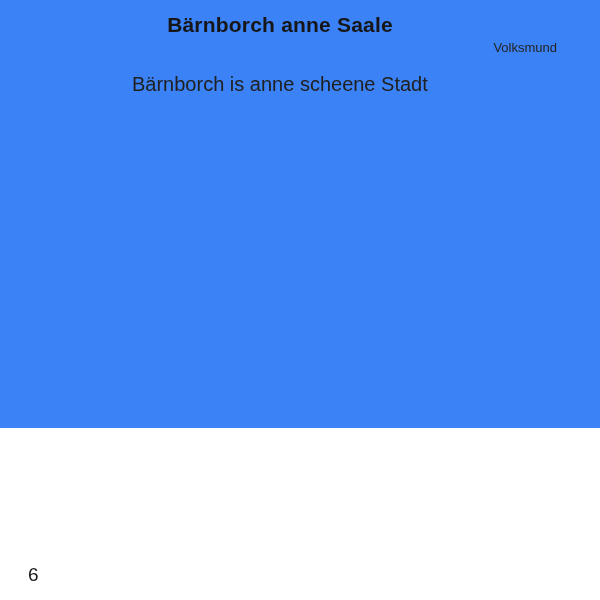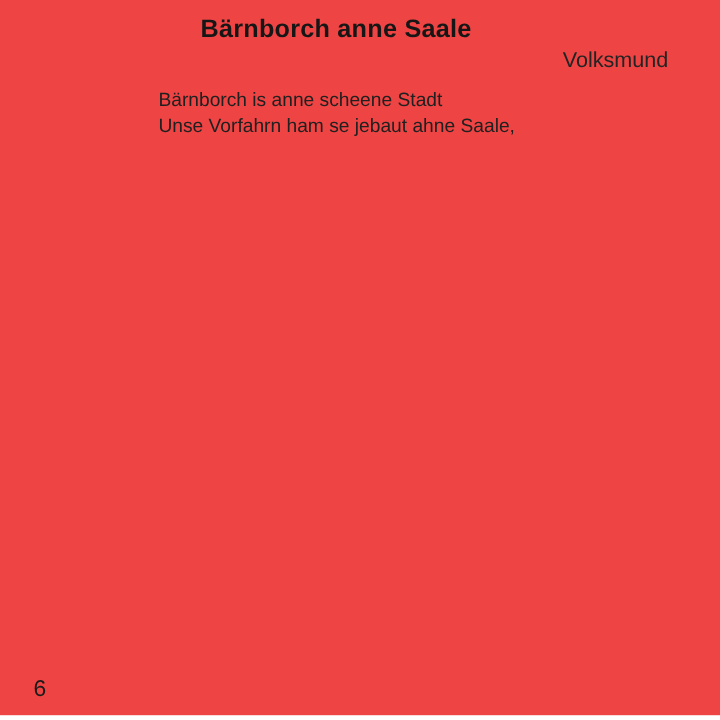--- a/index.html
+++ b/index.html
@@ -6,47 +6,47 @@
   html, body {
     width: 600px;
     height: 600px;
     background: #ffffff;
     font-family: "Liberation Sans", sans-serif;
     overflow: hidden;
   }
   .page {
     position: relative;
     width: 600px;
-    height: 596px;
-    background: #ef4444;
+    height: 428px;
+    background: #3b82f6;
     color: #1e1e1e;
   }
   .poem-title {
     position: absolute;
     top: 13px;
     left: 0;
     width: 560px;
     text-align: center;
     font-size: 21px;
     font-weight: 700;
     letter-spacing: 0.2px;
     color: #161616;
   }
   .attribution {
     position: absolute;
     top: 40px;
     right: 43px;
-    font-size: 18px;
+    font-size: 13px;
     color: #242424;
   }
   .poem-body {
     position: absolute;
     top: 73px;
     left: 132px;
-    font-size: 16px;
+    font-size: 20px;
     line-height: 22px;
     color: #202020;
   }
   .stanza { margin-bottom: 17px; }
   .poem-line { white-space: nowrap; }
   .page-number {
     position: absolute;
     top: 564px;
     left: 28px;
     font-size: 19px;
@@ -59,21 +59,20 @@
 <div class="page">
 
   <h1 class="poem-title">Bärnborch anne Saale</h1>
 
   <div class="attribution">Volksmund</div>
 
   <div class="poem-body">
 
     <div class="stanza">
       <div class="poem-line">Bärnborch is anne scheene Stadt</div>
-      <div class="poem-line">Unse Vorfahrn ham se jebaut ahne Saale,</div>
     </div>
 
 
   </div>
 
   <div class="page-number">6</div>
 
 </div>
 
 </body></html>

